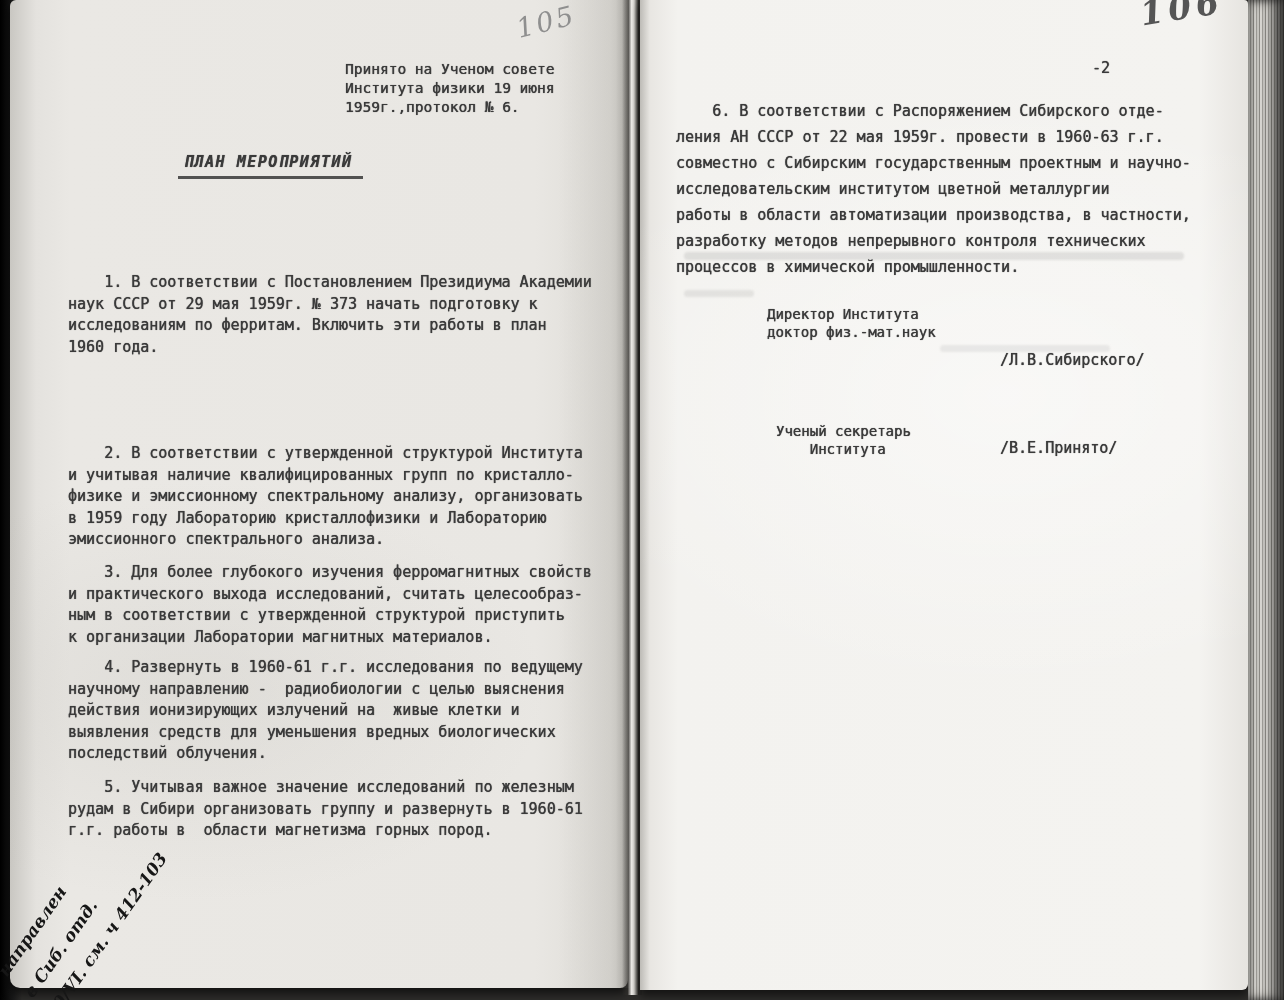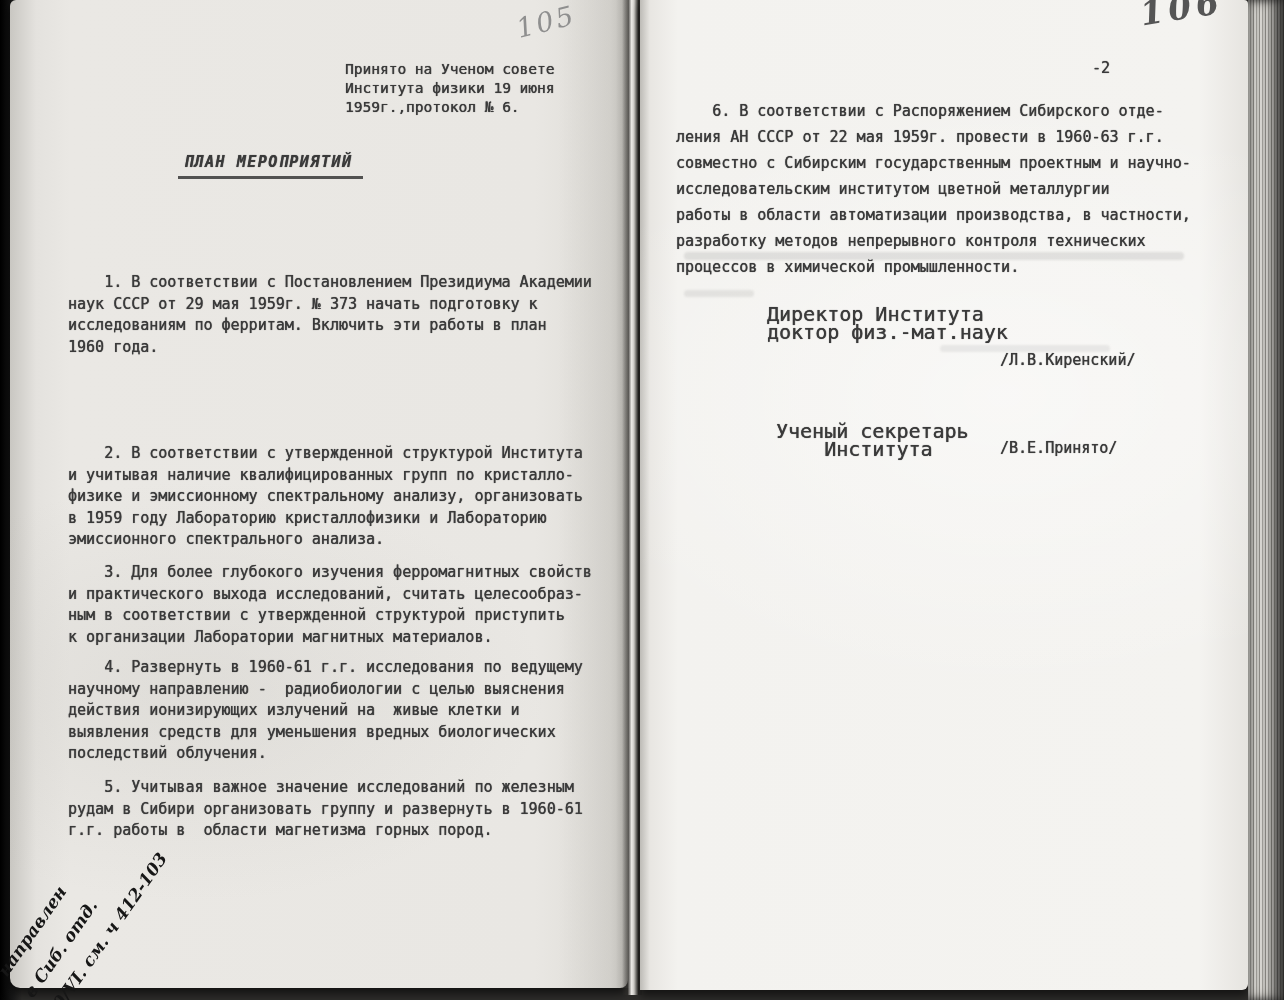--- a/index.html
+++ b/index.html
@@ -28,21 +28,21 @@
         repeating-linear-gradient(90deg,#d8d6d1 0 2px,#9e9c97 2px 3px,#c6c4bf 3px 5px,#8a8883 5px 6px),
         #b0aea9;
       box-shadow:inset -10px 0 12px rgba(0,0,0,0.7), inset 4px 0 6px rgba(0,0,0,0.35);}
   .typew{position:absolute;color:#3a3a3a;white-space:pre-wrap;
       font-family:"DejaVu Sans Mono",monospace;font-size:15px;line-height:21.5px;
       text-shadow:0 0 0.8px rgba(55,55,55,0.95),0.5px 0.4px 0 rgba(75,75,75,0.4);}
   .small{font-size:14.5px;line-height:19px;}
   .doc-title{font-weight:bold;letter-spacing:1.5px;
       border-bottom:3px solid rgba(55,55,55,0.85);padding:0 10px 2px 6px;}
   .p6{line-height:26px;}
-  .sig-role{font-size:20px;line-height:17.5px;}
+  .sig-role{font-size:14px;line-height:17.5px;}
   .hand{position:absolute;font-family:"DejaVu Serif",serif;font-style:italic;color:#4a4a4a;}
   .pencil-num{font-size:27px;color:#8f8f8f;transform:rotate(-14deg);letter-spacing:3px;}
   .pen-num{font-size:33px;color:#555;transform:rotate(-9deg);letter-spacing:5px;font-weight:bold;}
   .margin-note{position:absolute;left:-14px;top:818px;width:240px;height:185px;}
   .margin-note span{position:absolute;font-family:"DejaVu Serif",serif;font-style:italic;
       font-weight:bold;color:#161616;font-size:17px;white-space:nowrap;
       transform:rotate(-55deg);transform-origin:0 100%;}
   .mn1{left:14px;top:142px;}
   .mn2{left:40px;top:163px;}
   .mn3{left:62px;top:184px;font-size:16px;}
@@ -119,21 +119,21 @@
 разработку методов непрерывного контроля технических
 процессов в химической промышленности.</div>
 
     <div class="smudge sm1"></div>
     <div class="smudge sm2"></div>
     <div class="smudge sm3"></div>
 
     <div class="typew sig-role" style="left:127px;top:306px;">Директор Института
 доктор физ.-мат.наук</div>
 
-    <div class="typew" style="left:360px;top:350px;">/Л.В.Киренский/</div>
+    <div class="typew" style="left:360px;top:350px;">/Л.В.Сибирского/</div>
 
     <div class="typew sig-role" style="left:136px;top:383px;margin-top:40px;">Ученый секретарь
     Института</div>
 
     <div class="typew" style="left:360px;top:438px;">/В.Е.Принято/</div>
   </div>
 
   <div class="stack-edge"></div>
 </div>
 

